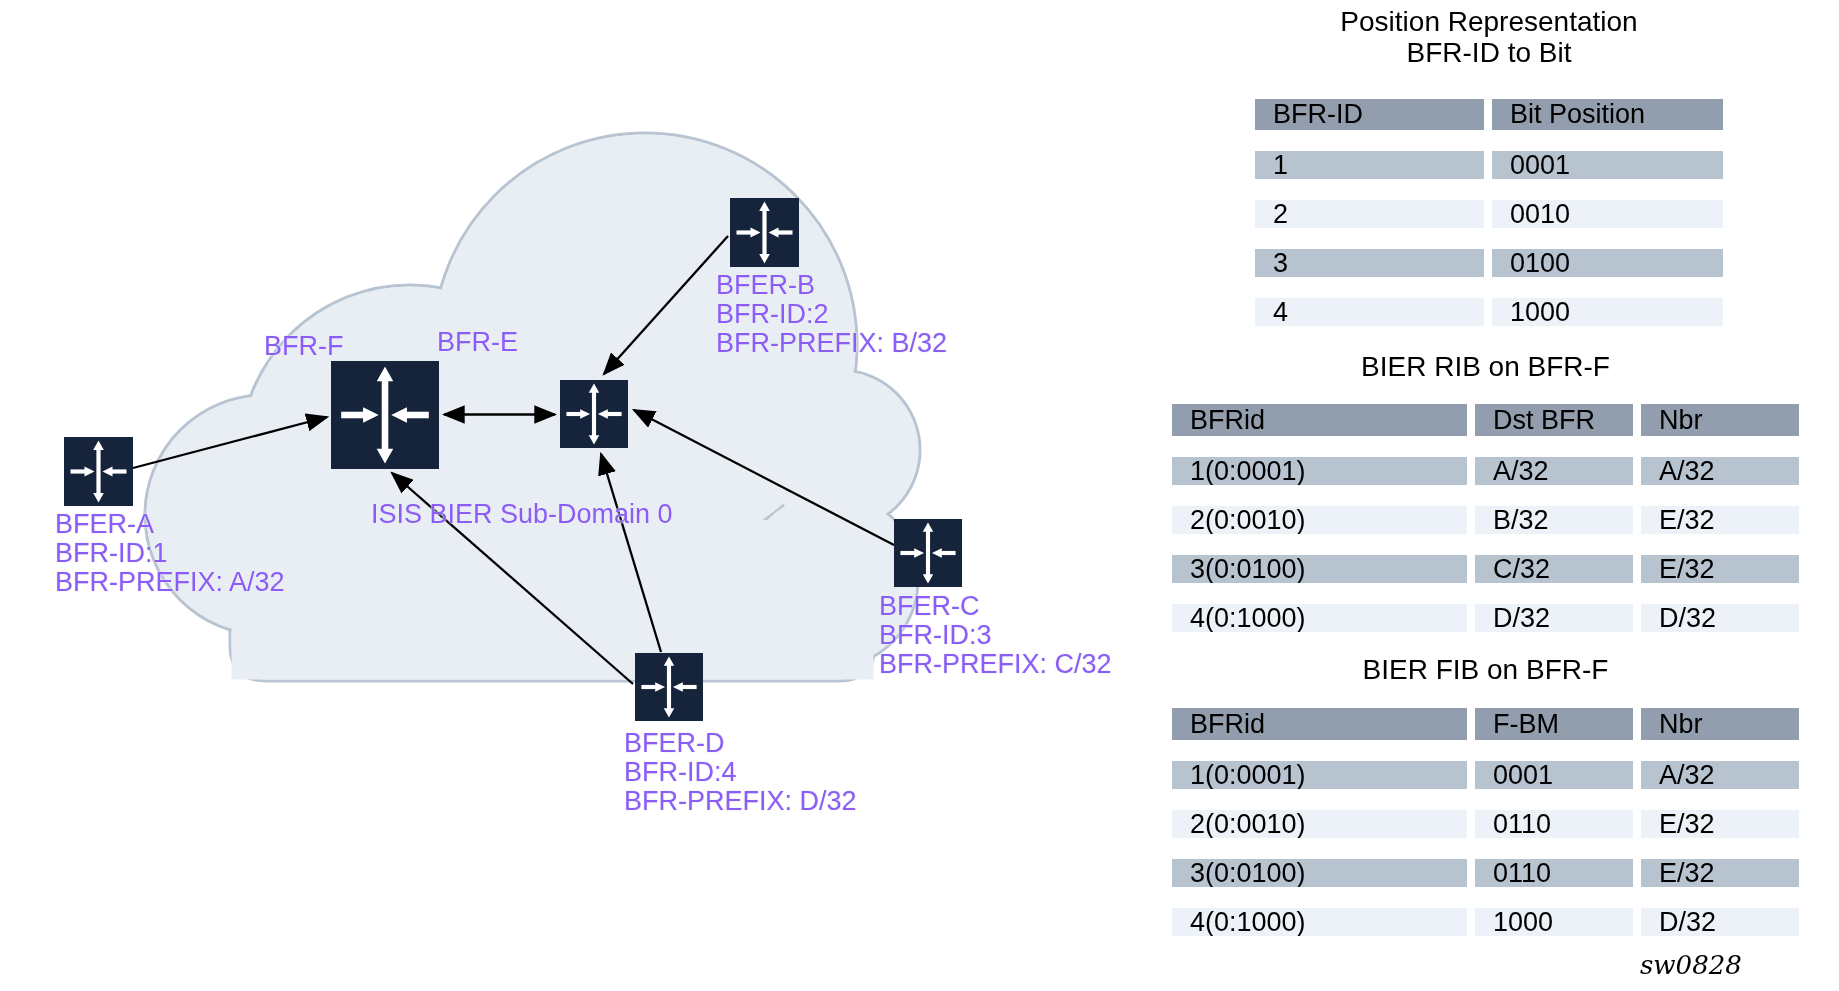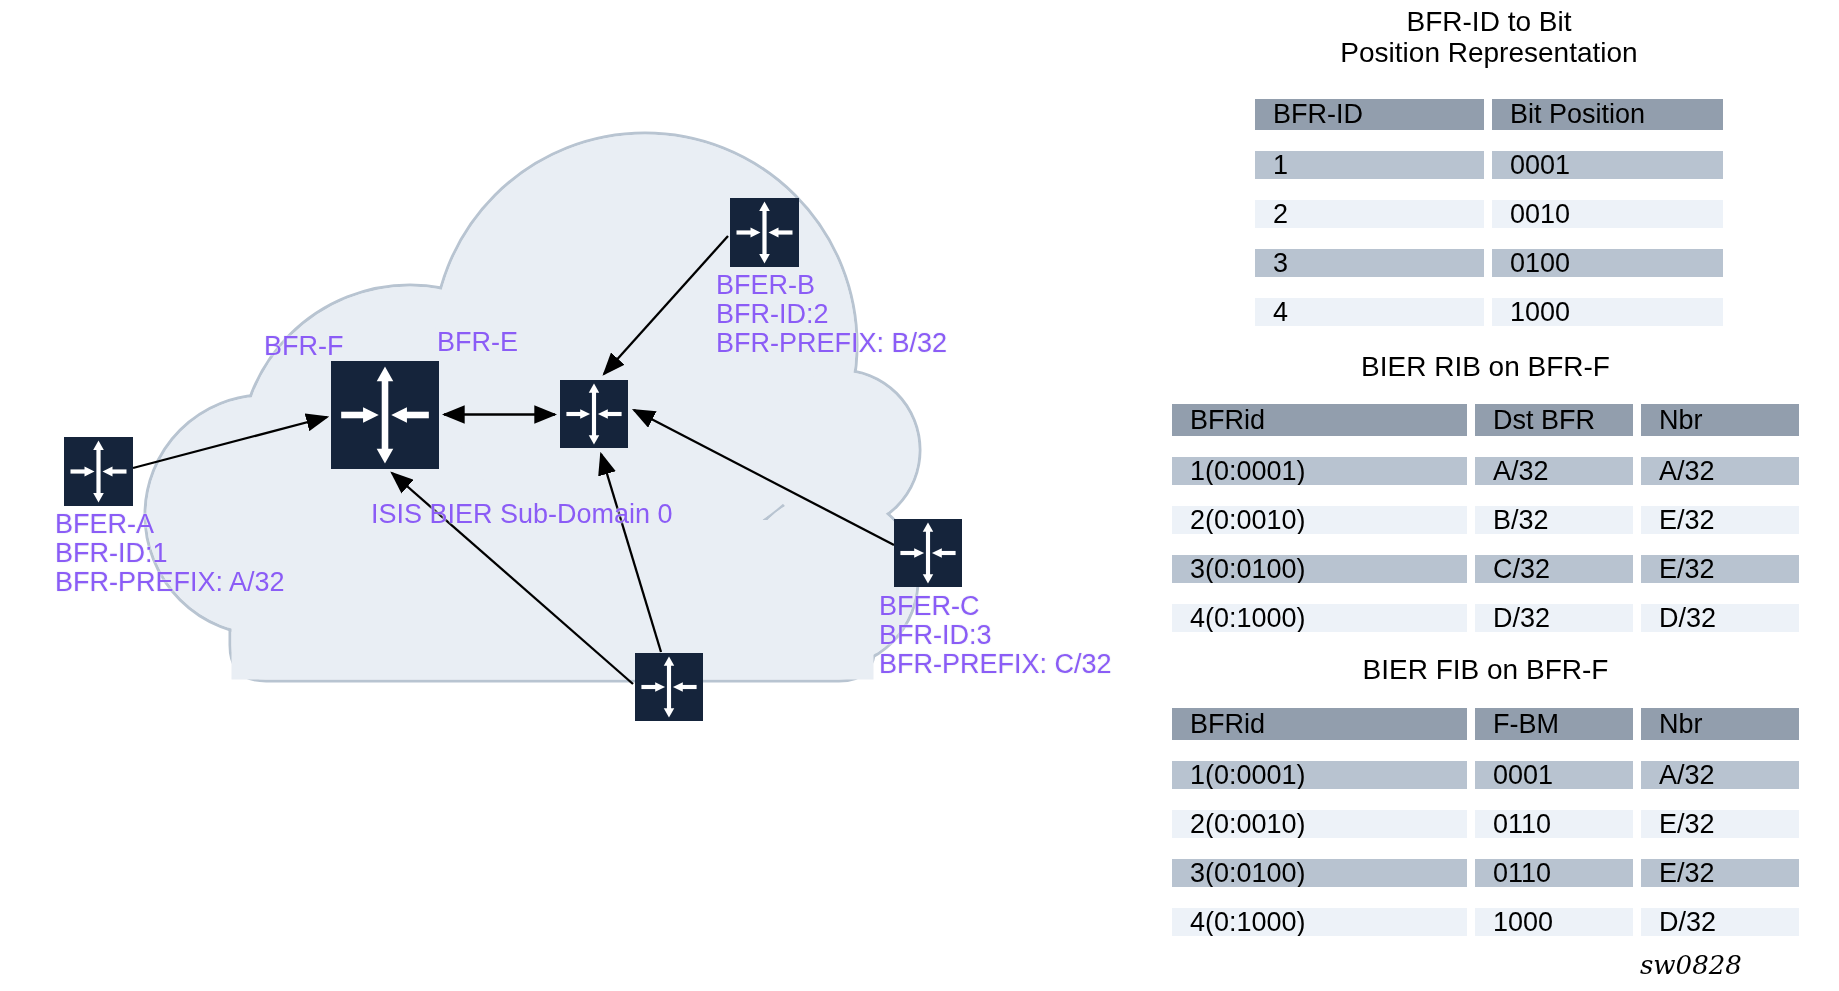--- a/index.html
+++ b/index.html
@@ -129,26 +129,31 @@
   <div class="lbl" style="left:716px; top:271px;">
     <div>BFER-B</div>
     <div>BFR-ID:2</div>
     <div>BFR-PREFIX: B/32</div>
   </div>
   <div class="lbl" style="left:879px; top:592px;">
     <div>BFER-C</div>
     <div>BFR-ID:3</div>
     <div>BFR-PREFIX: C/32</div>
   </div>
+  <div class="lbl" style="left:624px; top:729px;">
+    <div>BFER-D</div>
+    <div>BFR-ID:4</div>
+    <div>BFR-PREFIX: D/32</div>
+  </div>
 
   <div class="lbl" style="left:371px; top:500px;">ISIS BIER Sub-Domain 0</div>
 
   <div class="tbl-title" style="left:1255px; top:6px; width:468px;">
+    <div>Position Representation</div>
     <div>BFR-ID to Bit</div>
-    <div>Position Representation</div>
   </div>
   <div class="tbl" style="left:1255px; top:83px; grid-template-columns:229px 231px; grid-template-rows:47px 44px 44px 44px 44px;">
     <div class="cell hdr">BFR-ID</div>
     <div class="cell hdr">Bit Position</div>
 
     <div class="cell odd">1</div>
     <div class="cell odd">0001</div>
     <div class="cell even">2</div>
     <div class="cell even">0010</div>
     <div class="cell odd">3</div>

